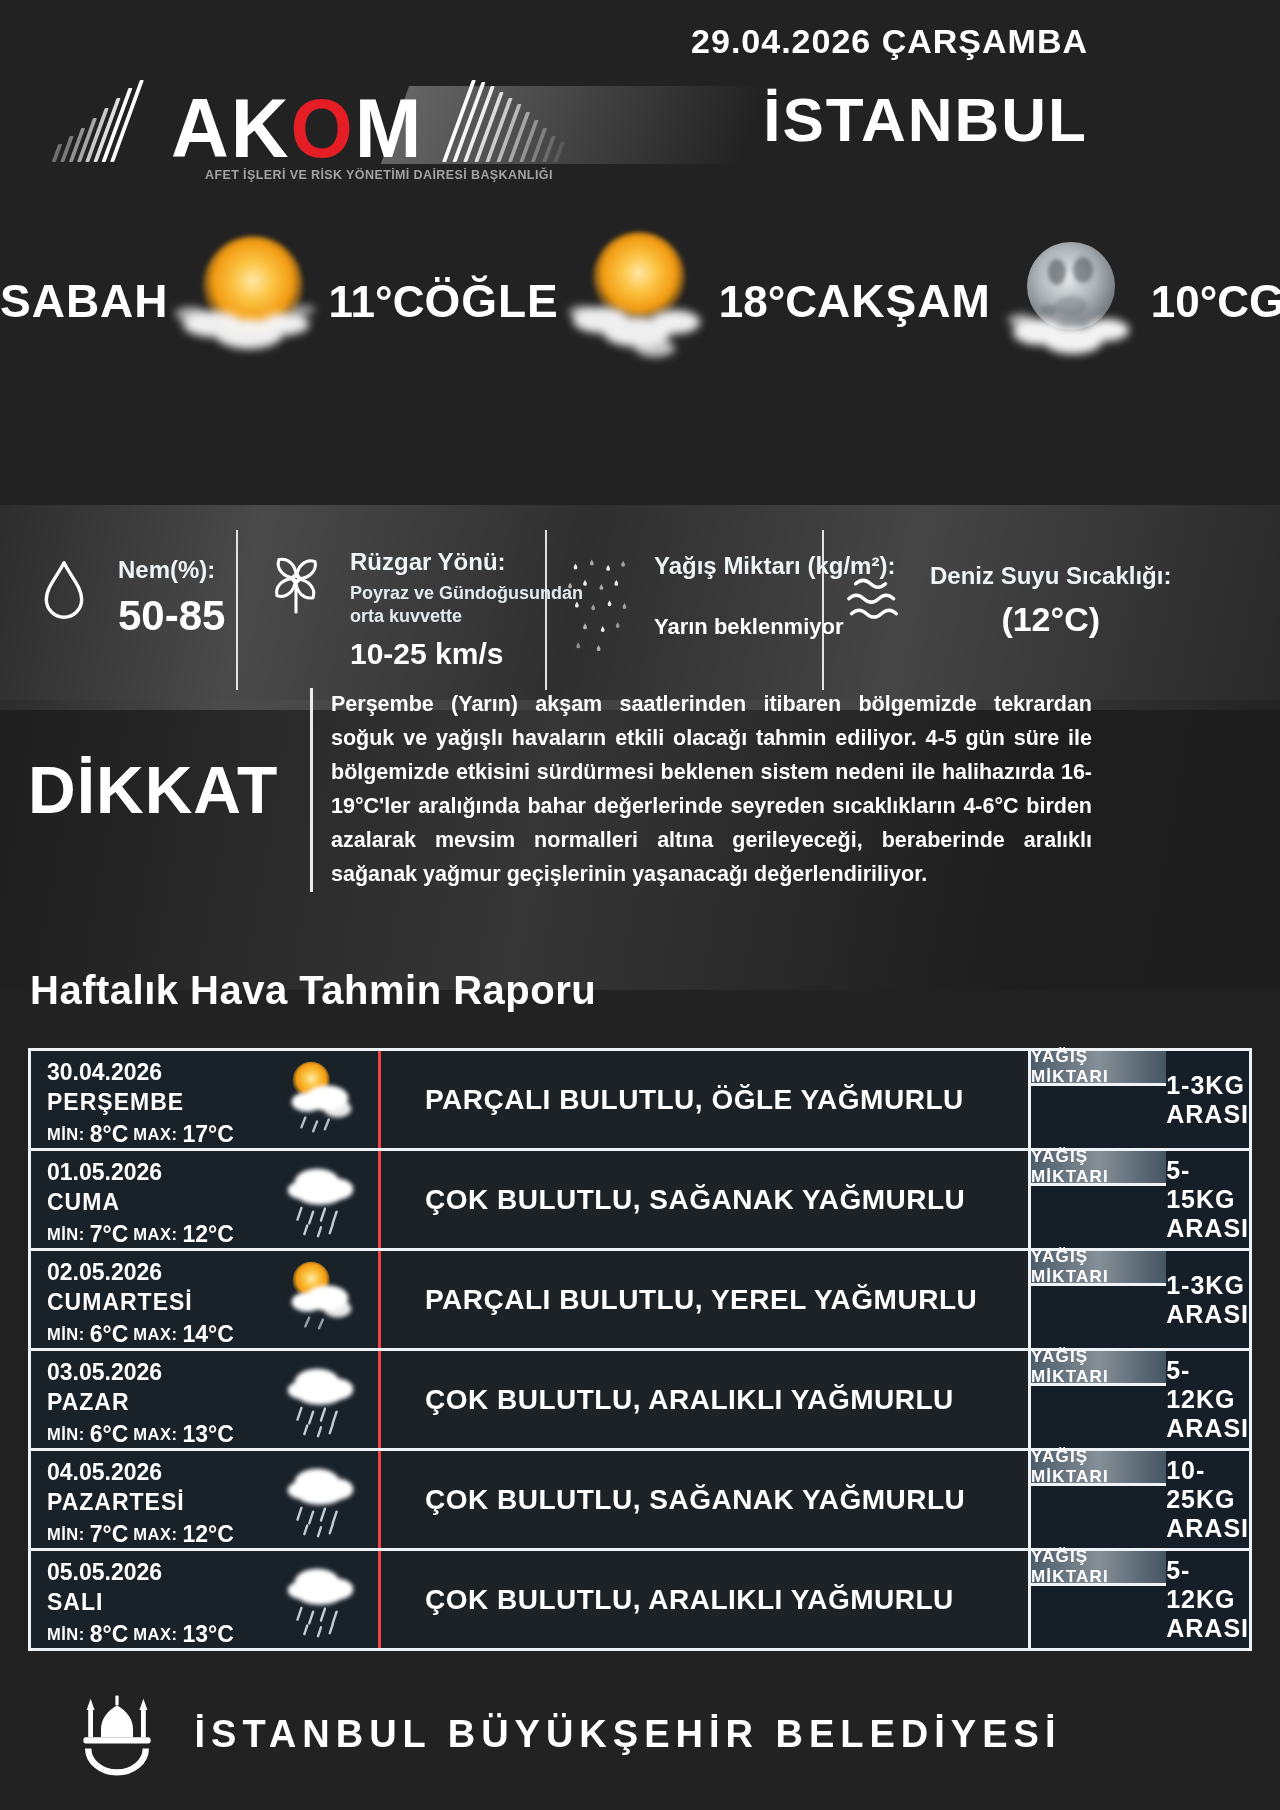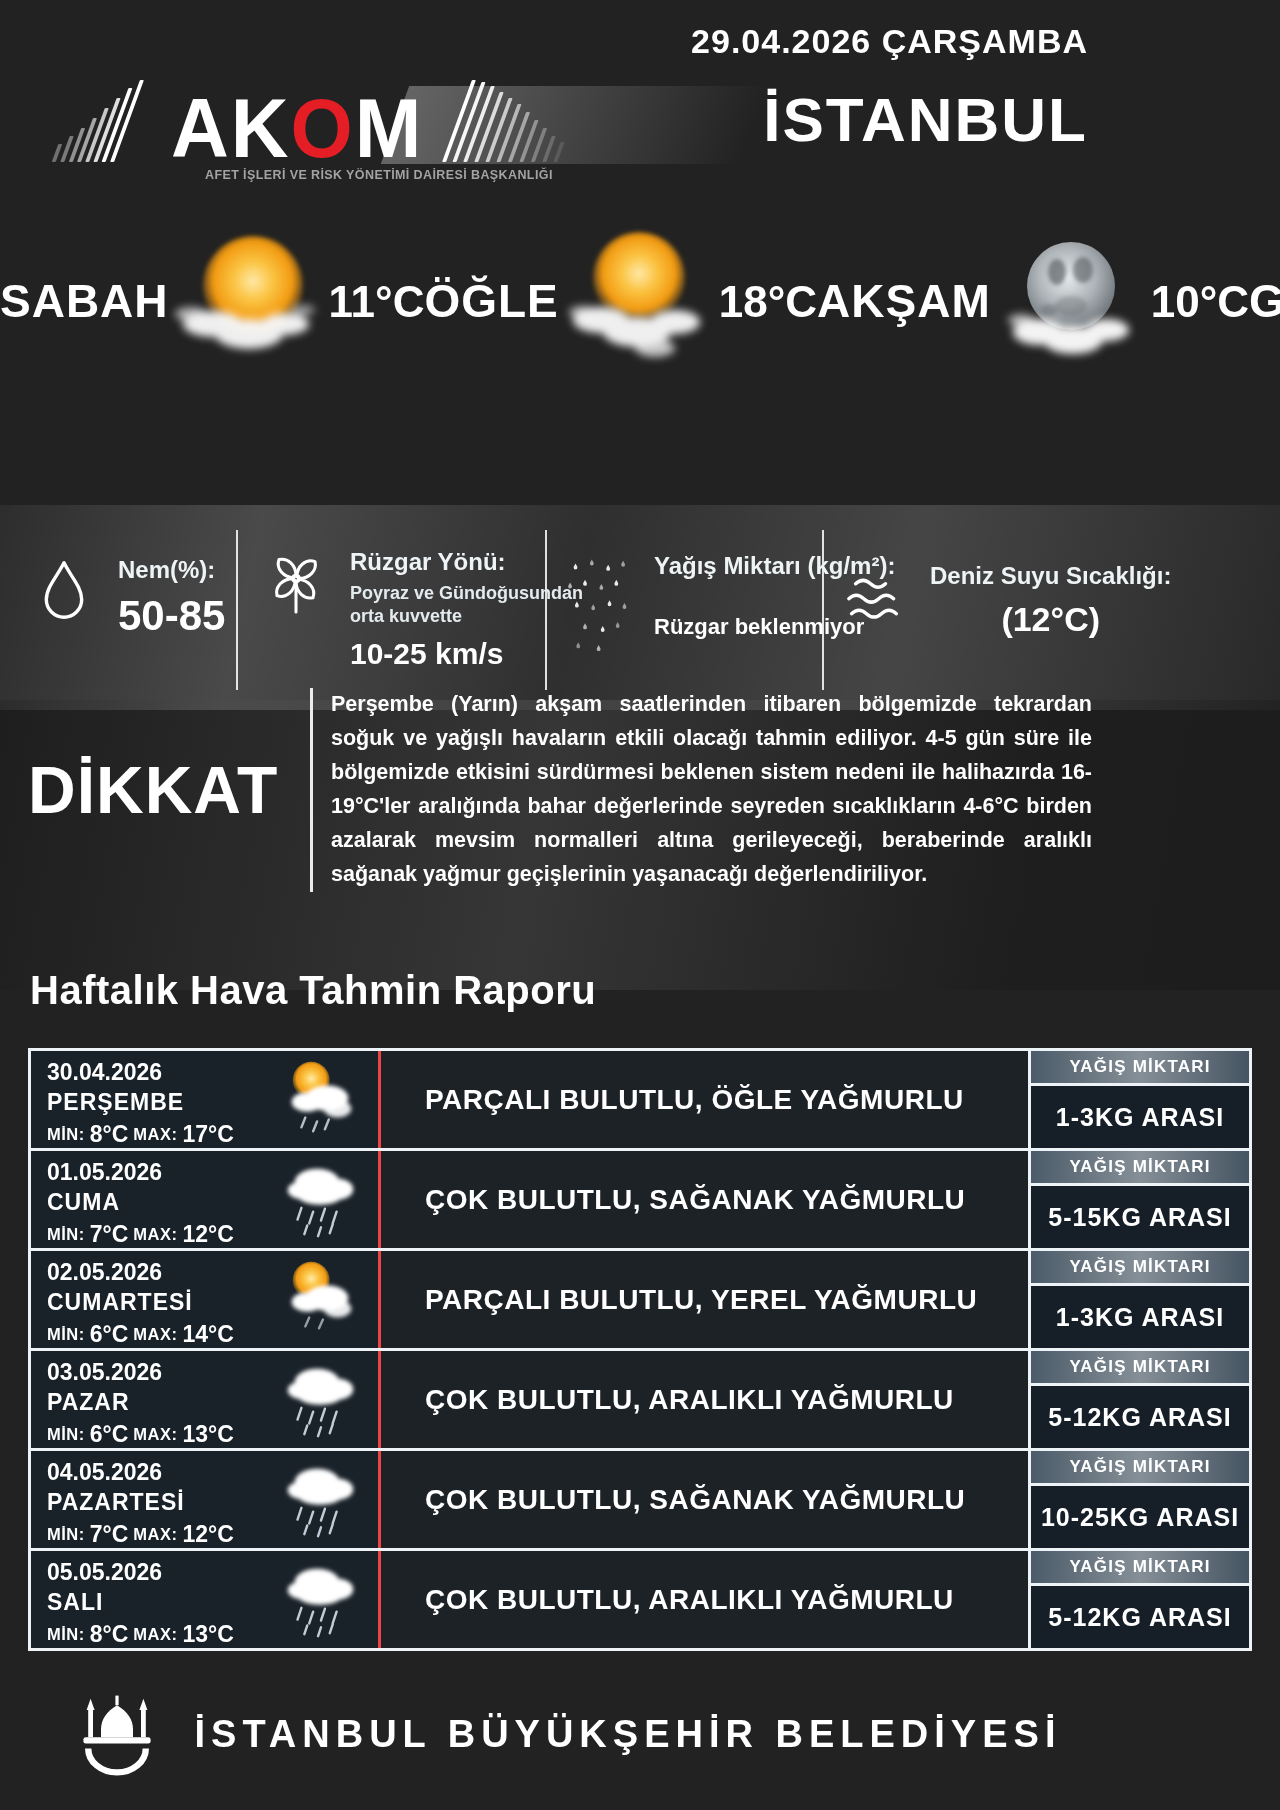--- a/index.html
+++ b/index.html
@@ -61,21 +61,21 @@
   .wrow{display:grid;grid-template-columns:350px 1fr 218px;height:97px;border-bottom:3px solid #edf3f7;}
   .wrow:last-child{border-bottom:none;}
   .c-date{position:relative;border-right:3px solid #ef4444;background:rgba(8,34,60,.30);padding:8px 0 0 16px;box-sizing:border-box;}
   .d-date{font-size:23px;font-weight:600;}
   .d-day{font-size:23px;font-weight:600;letter-spacing:1px;margin-top:3px;}
   .d-mm{margin-top:5px;font-weight:800;font-size:23px;display:flex;align-items:center;gap:5px;}
   .d-mm .lbl{font-size:16.5px;letter-spacing:.5px;}
   .row-icon{position:absolute;right:14px;top:4px;width:88px;height:88px;}
   .c-cond{border-right:3px solid #edf3f7;background:rgba(8,34,60,.20);display:flex;align-items:center;padding-left:44px;
     font-size:28px;font-weight:800;letter-spacing:.5px;}
-  .c-amt{display:flex;flex-direction:column;background:rgba(4,28,54,.36);}
+  .c-amt{display:flex;flex-direction:row;background:rgba(4,28,54,.36);}
   .a-head{height:32px;border-bottom:3px solid #edf3f7;display:flex;align-items:center;justify-content:center;
     font-size:17px;font-weight:800;letter-spacing:1.2px;
     background:linear-gradient(90deg, rgba(140,165,185,.45), rgba(225,235,242,.55) 50%, rgba(140,165,185,.40));}
   .a-val{flex:1;display:flex;align-items:center;justify-content:center;font-size:25px;font-weight:700;letter-spacing:1px;}
 
   
   .footer{position:absolute;left:0;top:1686px;width:1280px;display:flex;align-items:center;justify-content:center;
     gap:30px;padding-right:150px;box-sizing:border-box;}
   .ibb-logo{width:96px;height:96px;}
   .f-text{font-size:38px;font-weight:800;letter-spacing:6px;}
@@ -244,21 +244,21 @@
           <use href="#mdrop" x="82" y="64" opacity=".6"></use>
         <use href="#mdrop" x="24" y="94" opacity=".7"></use>
           <use href="#mdrop" x="50" y="98"></use>
           <use href="#mdrop" x="72" y="92" opacity=".55"></use>
         <use href="#mdrop" x="14" y="122" opacity=".5"></use>
           <use href="#mdrop" x="44" y="126" opacity=".7"></use>
       </g>
     </svg>
     <div>
       <div class="m-label">Yağış Miktarı (kg/m²):</div>
-      <div class="m-rain">Rüzgar beklenmiyor</div>
+      <div class="m-rain">Yarın beklenmiyor</div>
     </div>
   </div>
 
   <div class="metric" style="left:842px;top:562px">
     <svg class="micon" viewBox="0 0 100 100">
       <g fill="none" stroke="#fff" stroke-width="5" stroke-linecap="round">
         <path d="M20 32 q11 -10 22 0 t22 0"></path>
         <path d="M10 54 q11 -10 22 0 t22 0 t22 0"></path>
         <path d="M14 76 q11 -10 22 0 t22 0 t22 0"></path>
       </g>

